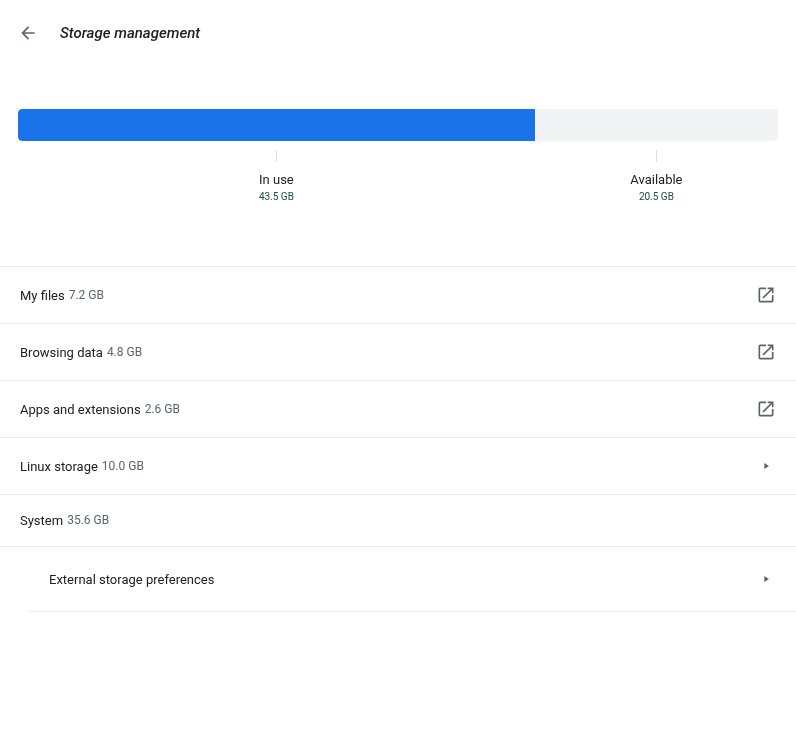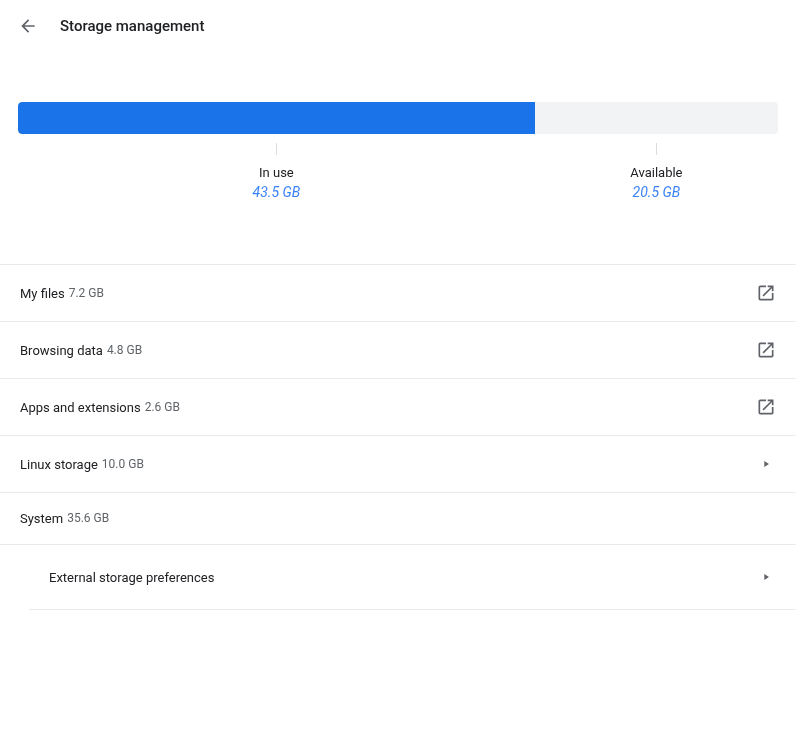--- a/index.html
+++ b/index.html
@@ -6,22 +6,23 @@
     body {
       font-family: Roboto, Arial, sans-serif;
       background: #fff;
       color: #202124;
       width: 796px;
       height: 737px;
     }
     .header {
       display: flex;
       align-items: center;
-      padding: 16px 18px 10px 18px;
+      padding: 23px 18px 10px 18px;
       gap: 22px;
+      font-style: italic;
     }
     .back-btn {
       width: 20px;
       height: 20px;
       display: flex;
       align-items: center;
       justify-content: center;
       cursor: pointer;
     }
     .header-title {
@@ -58,23 +59,22 @@
       height: 12px;
       background: #dadce0;
       margin: 0 auto 10px auto;
     }
     .bar-label-title {
       font-size: 13px;
       color: #202124;
       margin-bottom: 4px;
     }
     .bar-label-value {
-      font-size: 14px;
-      color: #3b82f6;
-      font-style: italic;
+      font-size: 10px;
+      color: #14532d;
     }
     .list-section {
       margin-top: 64px;
       border-top: 1px solid #e8eaed;
     }
     .list-item {
       display: flex;
       align-items: center;
       justify-content: space-between;
       padding: 18px 20px;

